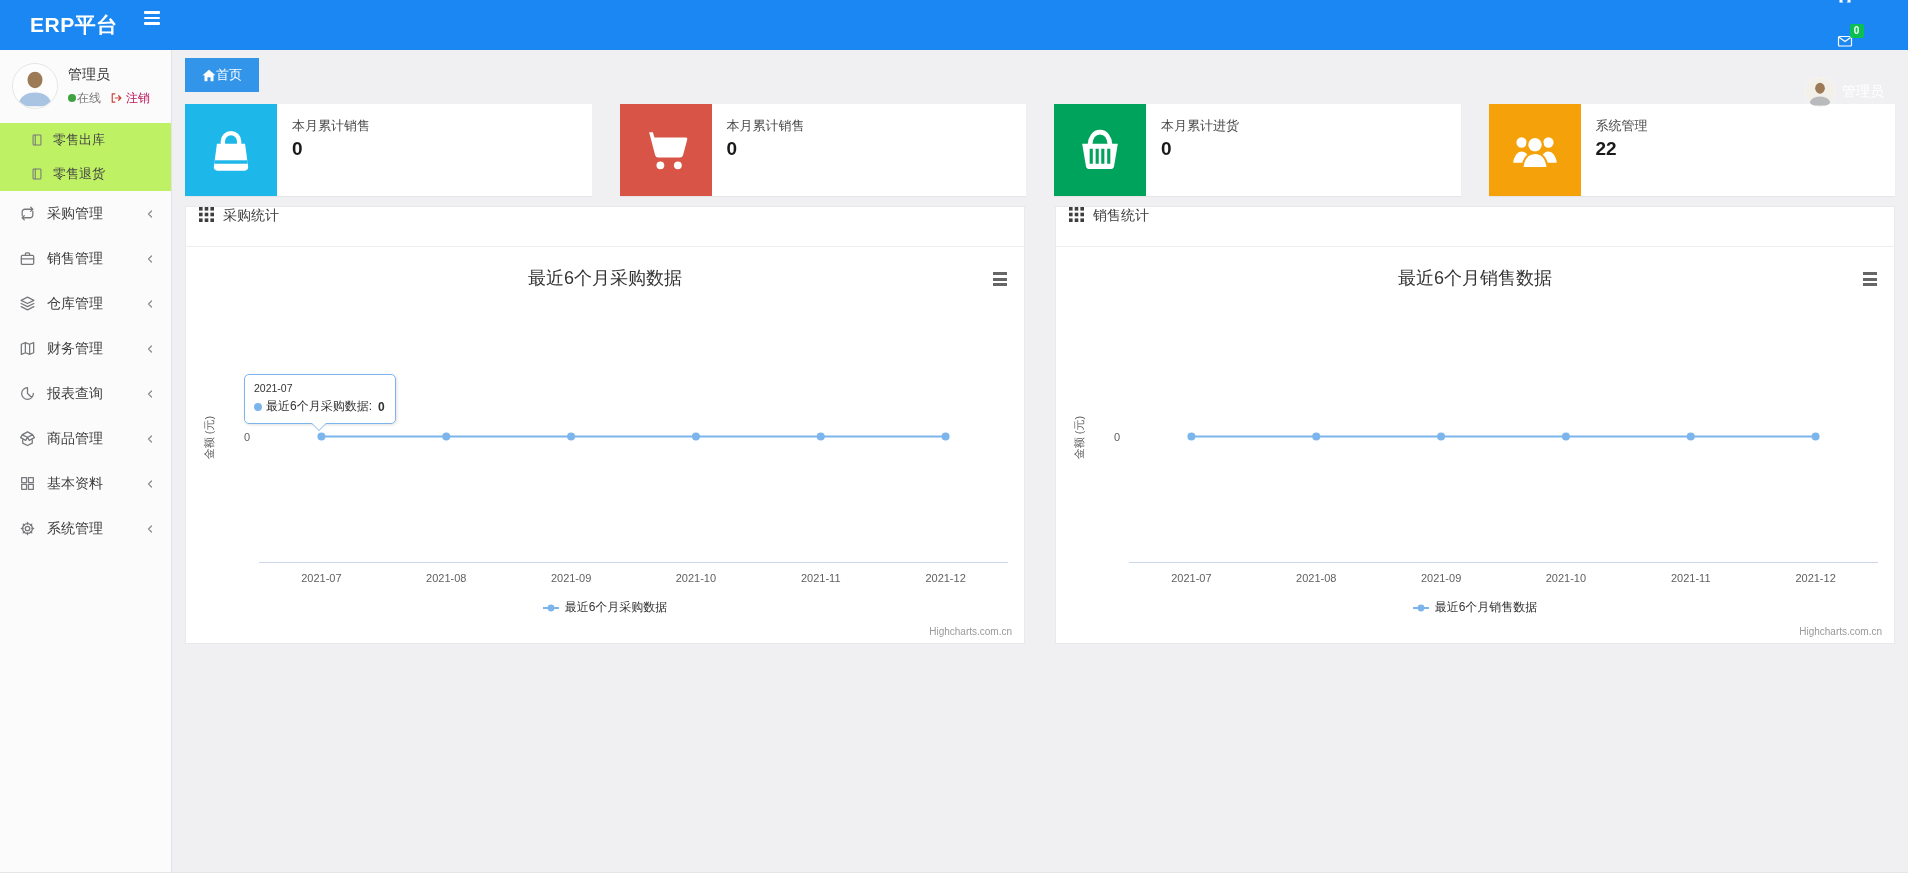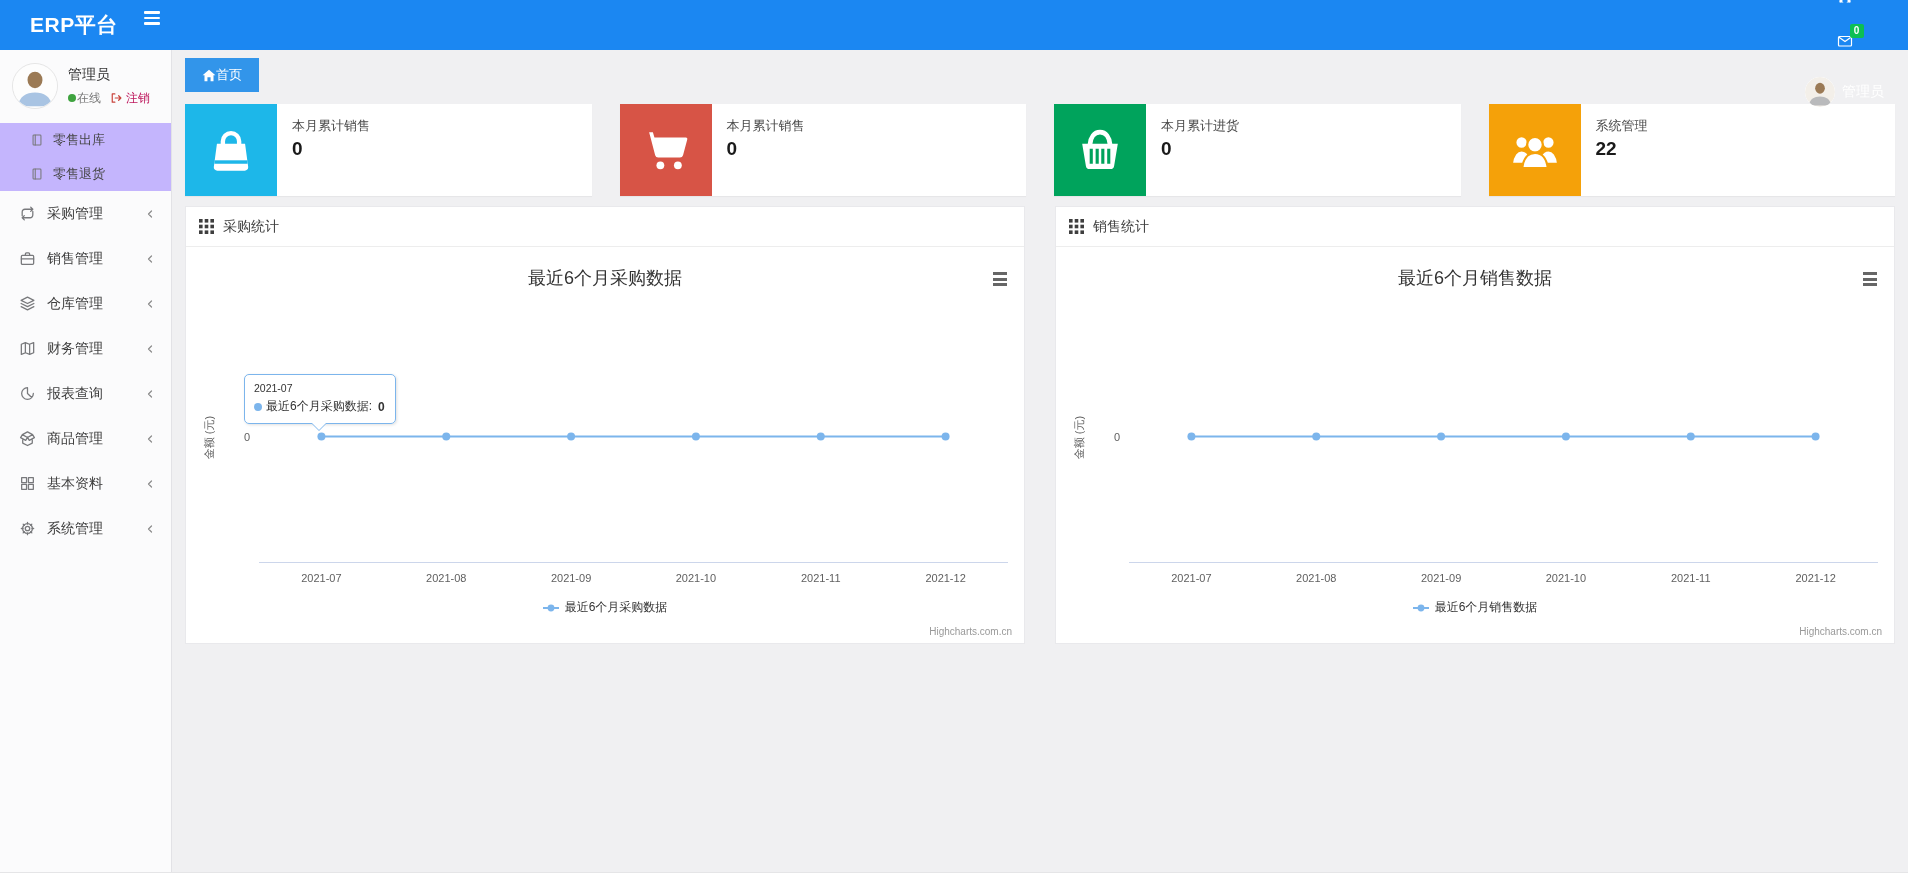--- a/index.html
+++ b/index.html
@@ -28,21 +28,21 @@
     border:1px solid #e5e5e5; }
   .user-name { font-size:14px; color:#333; margin-bottom:6px; }
   .user-status { display:flex; align-items:center; gap:1px; font-size:12px; color:#777; }
   .dot { width:8px; height:8px; border-radius:50%; display:inline-block; }
   .logout { display:flex; align-items:center; gap:4px; margin-left:8px; cursor:pointer; color:#be185d; }
   .menu { list-style:none; margin-top:2px; }
   .menu-item { height:45px; display:flex; align-items:center; padding:0 16px 0 19px;
     font-size:14px; color:#3d3d3d; cursor:pointer; }
   .menu-item .mi-icon { width:17px; height:17px; margin-right:11px; flex:0 0 17px; }
   .chevron { margin-left:auto; width:10px; height:10px; }
-  .submenu { list-style:none; background:#c4b5fd; }
+  .submenu { list-style:none; background:#bef264; }
   .submenu-item { height:34px; display:flex; align-items:center; padding-left:30px;
     font-size:13px; color:#454545; cursor:pointer; }
   .submenu-item .mi-icon { width:14px; height:14px; margin-right:9px; }
   svg.lineicon { fill:none; stroke:#78797c; stroke-width:1.2; stroke-linecap:round; stroke-linejoin:round; }
 
   
   .main { margin-left:172px; padding-top:50px; position:relative; height:889px; }
   .tabstrip { padding:8px 0 0 13px; height:44px; }
   .tab { display:inline-flex; align-items:center; color:#fff; font-size:13px;
     padding:8px 17px; border-radius:0; cursor:pointer; }
@@ -52,21 +52,21 @@
   .card { flex:1; height:92px; background:#fff; display:flex; box-shadow:0 1px 1px rgba(0,0,0,.04); }
   .card-icon { width:92px; height:92px; display:flex; align-items:center; justify-content:center; }
   .card-icon svg { width:50px; height:50px; }
   .card-text { padding:13px 0 0 15px; }
   .card-title { font-size:13px; color:#4a4a4a; }
   .card-value { font-size:19px; font-weight:bold; color:#1a1a1a; margin-top:3px; }
 
   
   .panels { display:flex; gap:30px; margin:10px 13px 0 13px; }
   .panel { flex:1; height:438px; background:#fff; border:1px solid #e9e9ec; }
-  .panel-header { height:40px; display:flex; align-items:center; gap:9px; padding:0 13px;
+  .panel-header { height:40px; display:flex; align-items:flex-start; gap:9px; padding:0 13px;
     border-bottom:1px solid #ededed; font-size:14px; color:#404040; }
   .chart-body { position:relative; height:396px; font-family:"Liberation Sans",sans-serif; }
   .chart-title { position:absolute; top:19px; left:0; right:0; text-align:center;
     font-size:18px; color:#333; }
   .context-btn { position:absolute; top:22px; right:14px; display:flex; flex-direction:column;
     gap:2.5px; cursor:pointer; padding:3px; }
   .context-btn span { width:14px; height:3px; background:#666; }
   .plot { position:absolute; left:73px; right:16px; top:64px; height:252px;
     border-bottom:1px solid #ccd6eb; }
   .plot svg { position:absolute; left:0; top:0; overflow:visible; }

